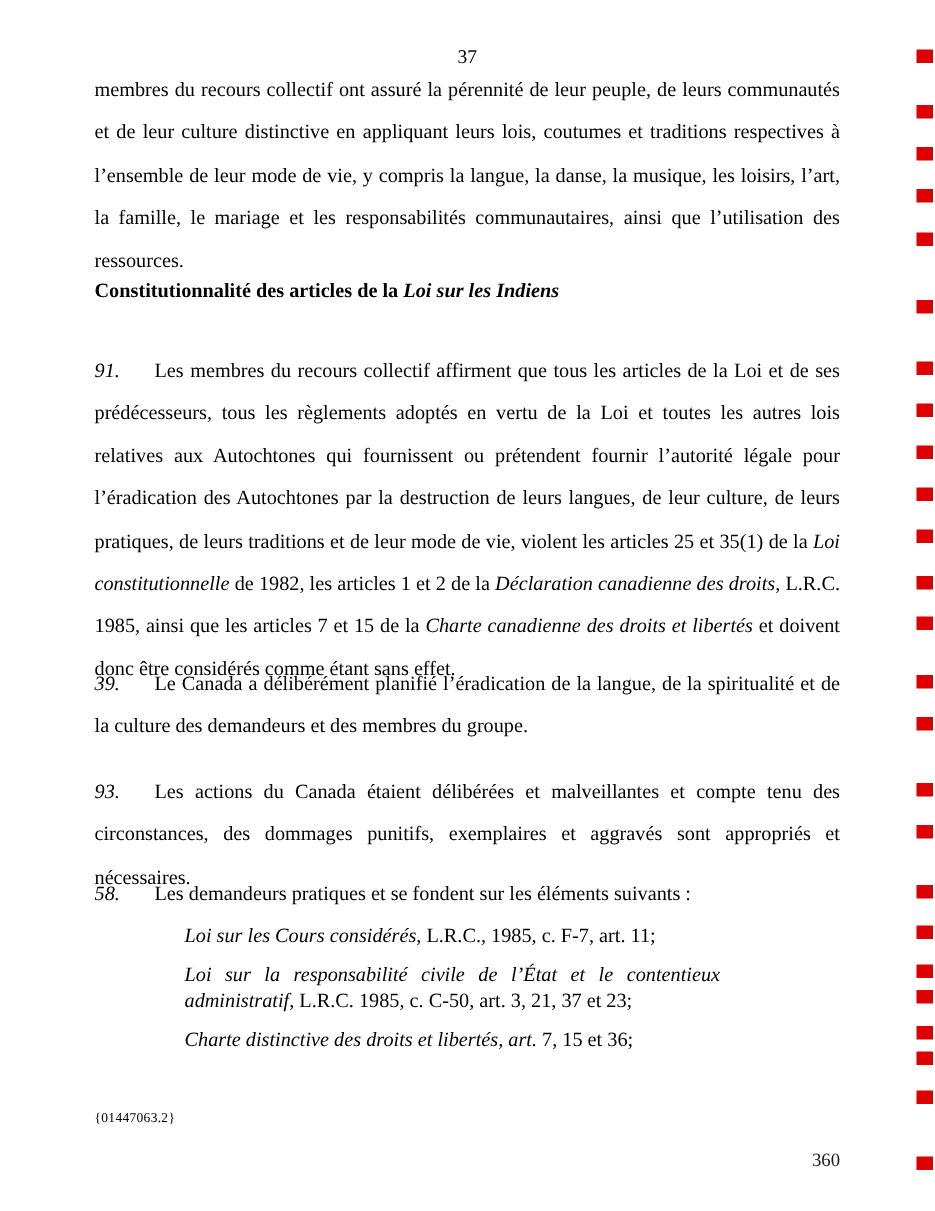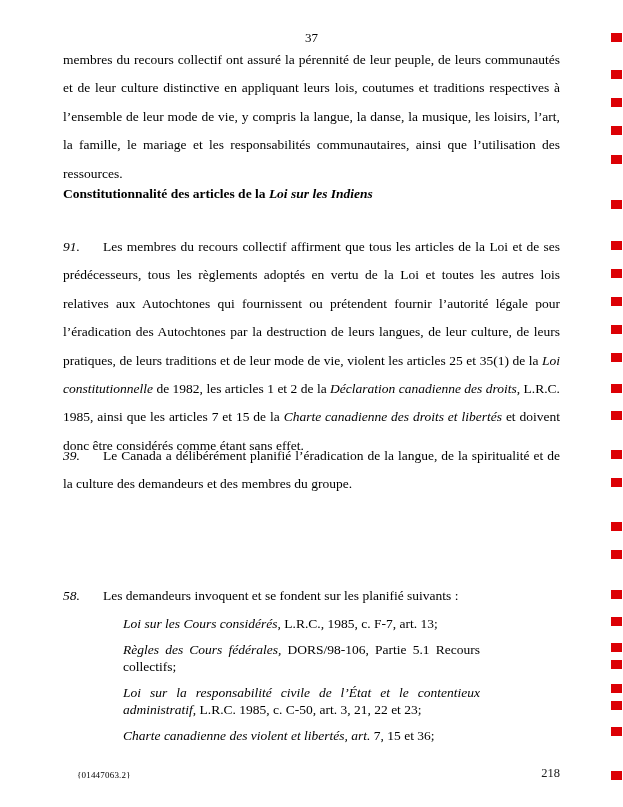--- a/index.html
+++ b/index.html
@@ -49,24 +49,23 @@
     top: 615px; left: 123px; width: 357px;
     font-size: 13.5px;
     line-height: 17.5px;
   }
   .authority-item {
     text-align: justify;
     margin: 0 0 0 0;
   }
   .authority-item + .authority-item { margin-top: 8px; }
   .footer-id {
-    top: 740px; left: 77px;
+    top: 740px; left: 63px;
     font-size: 9px;
     letter-spacing: 0.2px;
-    margin-top: 30px;
   }
   .pgnum-bottom {
     top: 766px; left: 63px; width: 497px;
     text-align: right;
     font-size: 12.5px;
     font-weight: 500;
     color: #1a1a1a;
   }
   .edge-mark {
     position: absolute;
@@ -83,33 +82,33 @@
   <div class="abs pgnum-top">37</div>
 
   <div class="abs body-par p-intro">membres du recours collectif ont assuré la pérennité de leur peuple, de leurs communautés et de leur culture distinctive en appliquant leurs lois, coutumes et traditions respectives à l’ensemble de leur mode de vie, y compris la langue, la danse, la musique, les loisirs, l’art, la famille, le mariage et les responsabilités communautaires, ainsi que l’utilisation des ressources.</div>
 
   <div class="abs doc-heading"><span>Constitutionnalité des articles de la </span><span class="it">Loi sur les Indiens</span></div>
 
   <div class="abs body-par p-91"><span class="par-num">91.</span><span><span>Les membres du recours collectif affirment que tous les articles de la Loi et de ses prédécesseurs, tous les règlements adoptés en vertu de la Loi et toutes les autres lois relatives aux Autochtones qui fournissent ou prétendent fournir l’autorité légale pour l’éradication des Autochtones par la destruction de leurs langues, de leur culture, de leurs pratiques, de leurs traditions et de leur mode de vie, violent les articles 25 et 35(1) de la </span><span class="it">Loi constitutionnelle</span><span> de 1982, les articles 1 et 2 de la </span><span class="it">Déclaration canadienne des droits</span><span>, L.R.C. 1985, ainsi que les articles 7 et 15 de la </span><span class="it">Charte canadienne des droits et libertés</span><span> et doivent donc être considérés comme étant sans effet.</span></span></div>
 
   <div class="abs body-par p-92"><span class="par-num">39.</span><span><span>Le Canada a délibérément planifié l’éradication de la langue, de la spiritualité et de la culture des demandeurs et des membres du groupe.</span></span></div>
 
+  <div class="abs body-par p-93"><span class="par-num">93.</span><span><span>Les actions du Canada étaient délibérées et malveillantes et compte tenu des circonstances, des dommages punitifs, exemplaires et aggravés sont appropriés et nécessaires.</span></span></div>
 
-  <div class="abs body-par p-94"><span class="par-num">58.</span><span><span>Les demandeurs invoquent et se fondent sur les planifié suivants :</span></span></div>
+  <div class="abs body-par p-94"><span class="par-num">58.</span><span><span>Les demandeurs pratiques et se fondent sur les éléments suivants :</span></span></div>
 
   <div class="abs authorities">
-    <div class="authority-item"><span class="it">Loi sur les Cours considérés</span><span>, L.R.C., 1985, c. F-7, art. 13;</span></div>
-    <div class="authority-item"><span class="it">Règles des Cours fédérales,</span><span> DORS/98-106, Partie 5.1 Recours collectifs;</span></div>
-    <div class="authority-item"><span class="it">Loi sur la responsabilité civile de l’État et le contentieux administratif</span><span>, L.R.C. 1985, c. C-50, art. 3, 21, 22 et 23;</span></div>
-    <div class="authority-item"><span class="it">Charte canadienne des violent et libertés, art.</span><span> 7, 15 et 36;</span></div>
+    <div class="authority-item"><span class="it">Loi sur les Cours considérés</span><span>, L.R.C., 1985, c. F-7, art. 11;</span></div>
+    <div class="authority-item"><span class="it">Loi sur la responsabilité civile de l’État et le contentieux administratif</span><span>, L.R.C. 1985, c. C-50, art. 3, 21, 37 et 23;</span></div>
+    <div class="authority-item"><span class="it">Charte distinctive des droits et libertés, art.</span><span> 7, 15 et 36;</span></div>
   </div>
 
   <div class="abs footer-id">{01447063.2}</div>
 
-  <div class="abs pgnum-bottom">218</div>
+  <div class="abs pgnum-bottom">360</div>
 
   <div>
       <div class="edge-mark" style="top: 33px; background: rgb(220, 0, 5);"></div>
       <div class="edge-mark" style="top: 70px; background: rgb(220, 0, 5);"></div>
       <div class="edge-mark" style="top: 98px; background: rgb(220, 0, 5);"></div>
       <div class="edge-mark" style="top: 126px; background: rgb(220, 0, 5);"></div>
       <div class="edge-mark" style="top: 155px; background: rgb(220, 0, 5);"></div>
       <div class="edge-mark" style="top: 200px; background: rgb(220, 0, 5);"></div>
       <div class="edge-mark" style="top: 241px; background: rgb(220, 0, 5);"></div>
       <div class="edge-mark" style="top: 269px; background: rgb(220, 0, 5);"></div>

